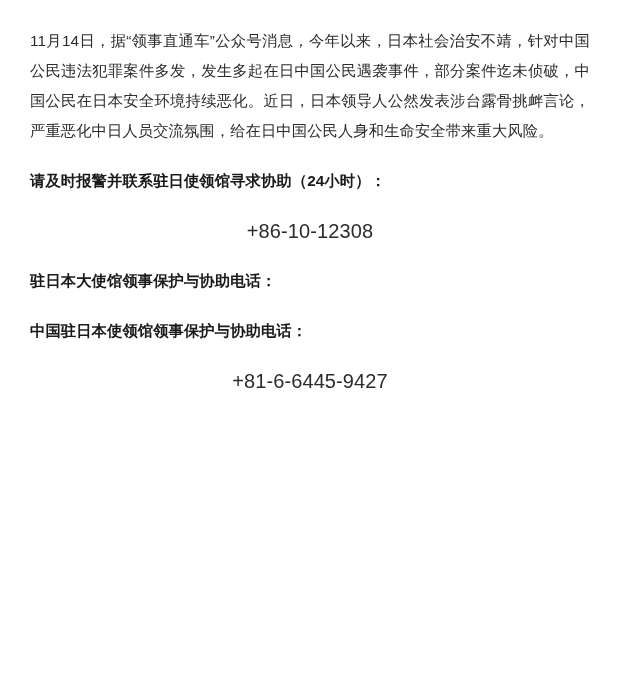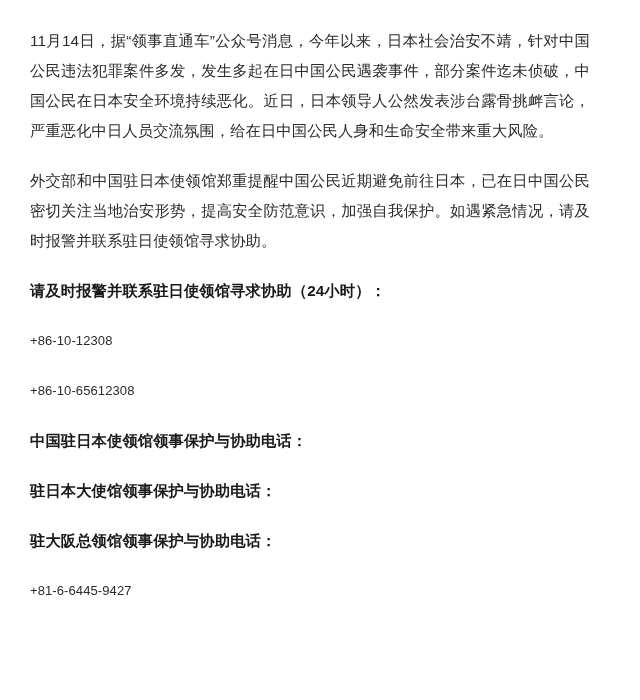--- a/index.html
+++ b/index.html
@@ -41,41 +41,39 @@
   }
   .heading {
     font-size: 15.3px;
     line-height: 30px;
     font-weight: bold;
     color: #1a1a1a;
     margin: 0 0 20px 0;
     letter-spacing: 0.1px;
   }
   .phone {
-    font-size: 13px;
+    font-size: 20px;
     line-height: 30px;
     color: #2b2b2b;
     margin: 0 0 20px 0;
     letter-spacing: 0.1px;
+    text-align: center;
   }
 </style>
 </head>
 <body>
 
 <div class="page">
 
   <p class="para para-lead">11月14日，据“领事直通车”公众号消息，今年以来，日本社会治安不靖，针对中国公民违法犯罪案件多发，发生多起在日中国公民遇袭事件，部分案件迄未侦破，中国公民在日本安全环境持续恶化。近日，日本领导人公然发表涉台露骨挑衅言论，严重恶化中日人员交流氛围，给在日中国公民人身和生命安全带来重大风险。</p>
 
-  <p class="para">外交部和中国驻日本使领馆郑重提醒中国公民近期避免前往日本，已在日中国公民密切关注当地治安形势，提高安全防范意识，加强自我保护。如遇紧急情况，请及时报警并联系驻日使领馆寻求协助。</p>
 
 
   <h3 class="heading">请及时报警并联系驻日使领馆寻求协助（24小时）：</h3>
   <p class="phone">+86-10-12308</p>
-  <p class="phone">+86-10-65612308</p>
+
+  <h3 class="heading">驻日本大使馆领事保护与协助电话：</h3>
 
   <h3 class="heading">中国驻日本使领馆领事保护与协助电话：</h3>
 
-  <h3 class="heading">驻日本大使馆领事保护与协助电话：</h3>
-
-  <h3 class="heading">驻大阪总领馆领事保护与协助电话：</h3>
   <p class="phone">+81-6-6445-9427</p>
 
 </div>
 
 </body></html>

